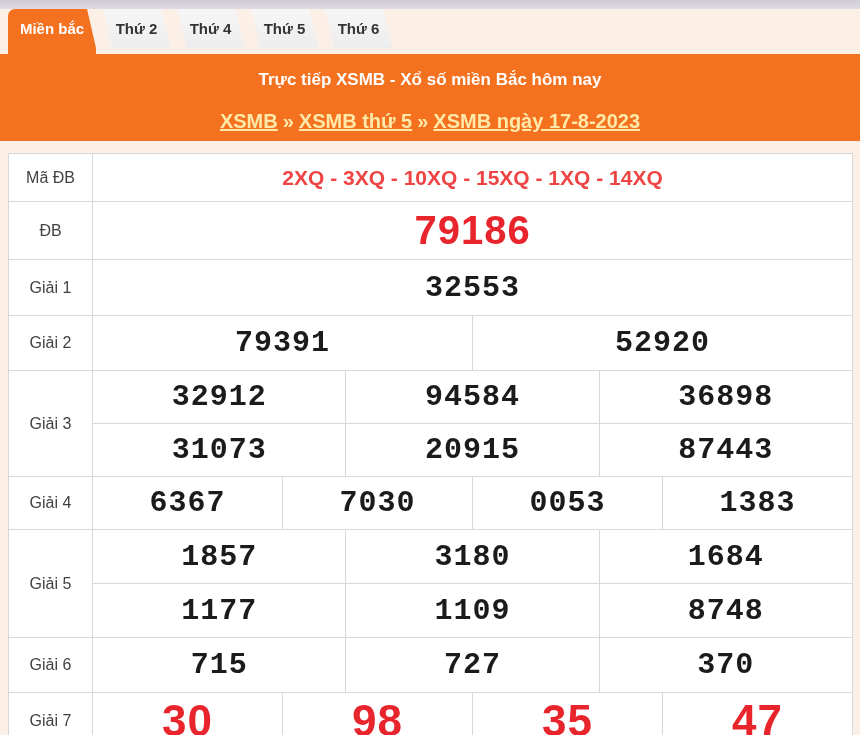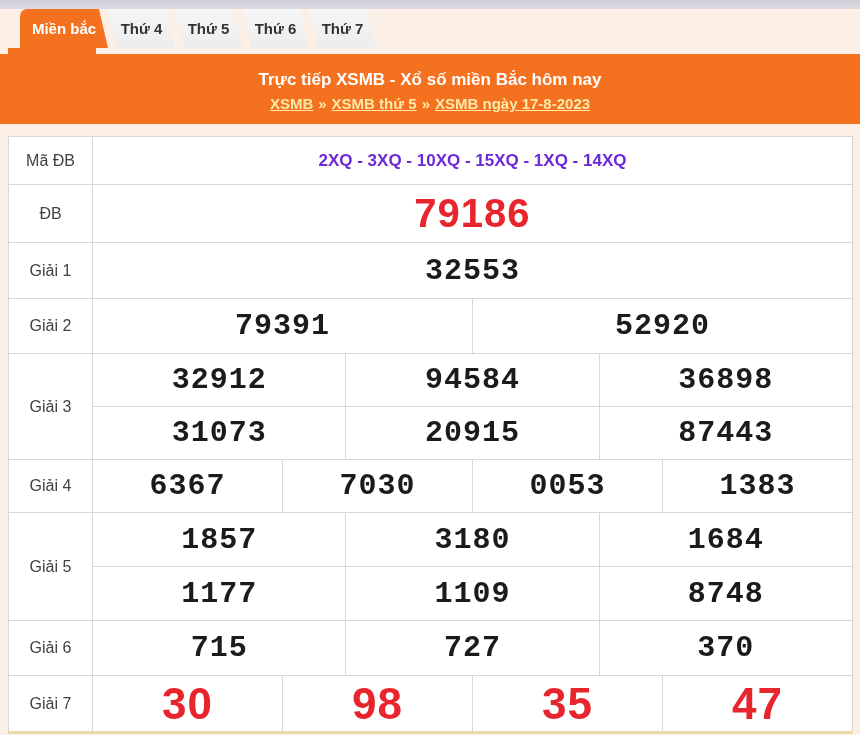--- a/index.html
+++ b/index.html
@@ -12,22 +12,23 @@
   
   .top-strip {
     height: 9px; width: 100%;
     background: linear-gradient(#cfccd6, #dedbe3);
   }
 
   
   .tabbar {
     position: relative;
     height: 39px;
-    padding-left: 20px;
+    padding-left: 8px;
     display: flex;
+    gap: 7px;
     align-items: flex-end;
   }
   .tab {
     position: relative;
     line-height: 39px;
     text-align: center;
     font-size: 15px;
     font-weight: 700;
     color: #333333;
     background: linear-gradient(#f7f6f7, #ededee);
@@ -61,22 +62,22 @@
     text-align: center;
     padding: 15px 0 10px 0;
   }
   .orange-header .title {
     color: #ffffff;
     font-size: 17px;
     font-weight: 700;
     line-height: 22px;
   }
   .breadcrumb {
-    margin-top: 3px;
-    font-size: 15px;
+    margin-top: 20px;
+    font-size: 20px;
     font-weight: 700;
     color: #ffe9a8;
     line-height: 20px;
   }
   .breadcrumb a {
     color: #ffe9a8;
     text-decoration: underline;
     cursor: pointer;
   }
   .breadcrumb .sep { text-decoration: none; padding: 0 5px; }
@@ -95,23 +96,23 @@
     border: 1px solid #d8d8d8;
     text-align: center;
     vertical-align: middle;
   }
   td.label {
     font-size: 16px;
     color: #424242;
     font-weight: 400;
   }
   td.code-val {
-    font-size: 17px;
-    font-weight: 700;
-    color: #6d28d9;
+    font-size: 21px;
+    font-weight: 700;
+    color: #ef4444;
   }
   td.num {
     font-size: 30px;
     font-weight: 700;
     color: #1b1b1b;
     letter-spacing: 1px;
     font-family: Liberation Mono, monospace;
   }
   td.num-special {
     font-size: 40px;
@@ -135,24 +136,24 @@
   tr.r-g6 td     { height: 55px; }
   tr.r-g7 td     { height: 57px; }
 </style>
 </head>
 <body>
 
 <div class="top-strip"></div>
 
 <div class="tabbar">
   <div class="tab active">Miền bắc</div>
+  <div class="tab">Thứ 2</div>
   <div class="tab">Thứ 4</div>
   <div class="tab">Thứ 5</div>
   <div class="tab">Thứ 6</div>
-  <div class="tab">Thứ 7</div>
   <div class="tab-filler"></div>
   <div class="active-bridge"></div>
 </div>
 
 <div class="orange-header">
   <div class="title">Trực tiếp XSMB - Xổ số miền Bắc hôm nay</div>
   <div class="breadcrumb">
     <a>XSMB</a><span class="sep">»</span><a>XSMB thứ 5</a><span class="sep">»</span><a>XSMB ngày 17-8-2023</a>
   </div>
 </div>

